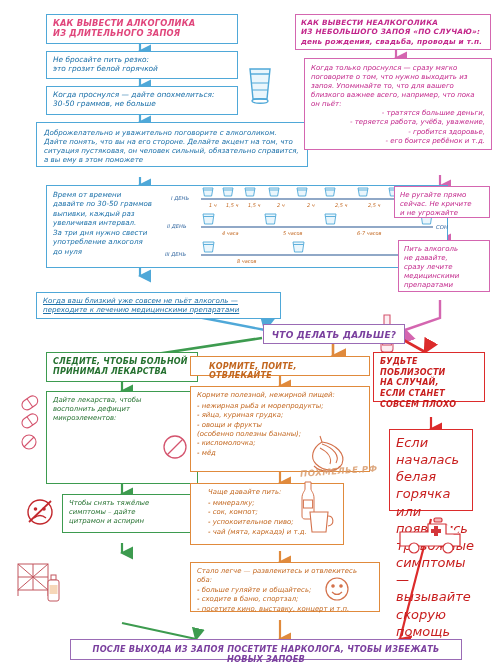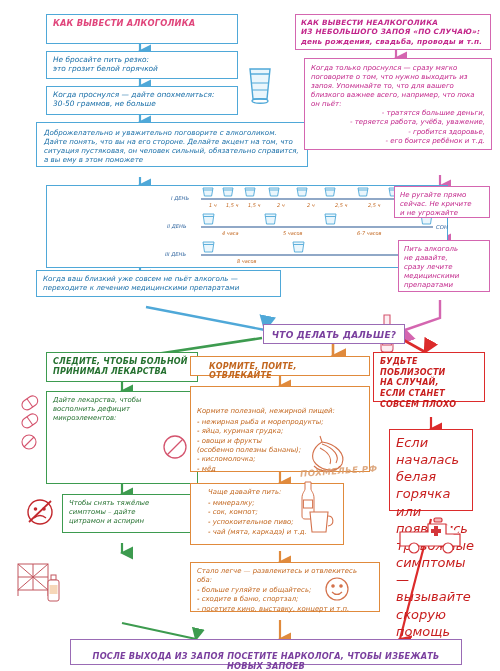--- a/index.html
+++ b/index.html
@@ -91,20 +91,21 @@
     </g>
 
     <g stroke="#dc2b2b" stroke-width="2.2" fill="none">
       <line x1="431" y1="417" x2="431" y2="429" marker-end="url(#ar)"></line>
       <path d="M431,519 L400,639" marker-end="url(#ar)"></path>
     </g>
   </svg>
 
   <div class="box blue-hdr hdr" style="left:46px;top:14px;width:192px;height:30px;font-size:8.3px;padding:4px 6px;border-width:1.5px;">
     <span class="t">КАК ВЫВЕСТИ АЛКОГОЛИКА</span>
+    <span class="t">ИЗ ДЛИТЕЛЬНОГО ЗАПОЯ</span>
   </div>
 
   <div class="box blue body" style="left:46px;top:51px;width:192px;height:28px;font-size:7.4px;padding:4px 6px;white-space:pre-line;">Не бросайте пить резко:
 это грозит белой горячкой</div>
 
   <div class="box blue body" style="left:46px;top:86px;width:192px;height:29px;font-size:7.4px;padding:4px 6px;white-space:pre-line;">Когда проснулся — дайте опохмелиться:
 30-50 граммов, не больше</div>
 
   <svg class="lay" style="left:244px;top:63px;width:32px;height:45px;">
     <g stroke="#4fa8d8" stroke-width="1.4" fill="#eaf6fc">
@@ -112,20 +113,27 @@
       <line x1="6.6" y1="11" x2="25.4" y2="11"></line>
       <line x1="7.4" y1="20" x2="24.6" y2="20" stroke-width="1"></line>
       <line x1="8.2" y1="27" x2="23.8" y2="27" stroke-width="1"></line>
       <ellipse cx="16" cy="38" rx="8" ry="2.2" fill="none"></ellipse>
     </g>
   </svg>
 
   <div class="box blue body" style="left:36px;top:122px;width:272px;height:45px;font-size:7.1px;padding:5px 7px;line-height:1.28;border-width:1.4px;">Доброжелательно и уважительно поговорите с алкоголиком. Дайте понять, что вы на его стороне. Делайте акцент на том, что ситуация пустяковая, он человек сильный, обязательно справится, а вы ему в этом поможете</div>
 
   <div class="box blue" style="left:46px;top:185px;width:402px;height:83px;border-width:1.4px;">
+    <div class="body" style="position:absolute;left:6px;top:4px;width:115px;font-size:7.1px;line-height:1.33;white-space:pre-line;">Время от времени
+давайте по 30-50 граммов
+выпивки, каждый раз
+увеличивая интервал.
+За три дня нужно свести
+употребление алкоголя
+до нуля</div>
 
     <svg style="position:absolute;left:118px;top:2px;width:284px;height:80px;overflow:visible;">
 
       <text x="6" y="12" font-size="5.2" font-style="italic" fill="#3d6fa5" font-family="DejaVu Sans">I ДЕНЬ</text>
       <line x1="36" y1="11" x2="268" y2="11" stroke="#6b8bb5" stroke-width="1.4"></line>
       <text x="271" y="13" font-size="5.4" font-style="italic" fill="#3d6fa5" font-family="DejaVu Sans">СОН</text>
       <g stroke="#4fa8d8" stroke-width="0.9" fill="#eaf6fc">
         <g>
             <path d="M38,0 L48,0 L46.6,8 L39.4,8 Z"></path>
             <line x1="38.4" y1="2" x2="47.6" y2="2"></line>
@@ -213,21 +221,21 @@
             <path d="M128,54 L139,54 L137.5,64 L129.5,64 Z"></path>
             <line x1="128.5" y1="56.5" x2="138.5" y2="56.5"></line>
           </g>
       </g>
       <g fill="#c2661e" font-size="5" font-style="italic" font-family="DejaVu Sans">
         <text x="72" y="75">8 часов</text>
       </g>
     </svg>
   </div>
 
-  <div class="box blue body" style="left:36px;top:270px;width:245px;height:27px;font-size:7.1px;padding:4px 6px;white-space:pre-line;">Когда ваш близкий уже совсем не пьёт алкоголь —
+  <div class="box blue body" style="left:36px;top:292px;width:245px;height:27px;font-size:7.1px;padding:4px 6px;white-space:pre-line;text-decoration:underline;">Когда ваш близкий уже совсем не пьёт алкоголь —
 переходите к лечению медицинскими препаратами</div>
 
   <div class="box pink hdr" style="left:295px;top:14px;width:196px;height:36px;font-size:7.3px;padding:3px 5px;border-width:1.5px;line-height:1.28;">
     <span class="t">КАК ВЫВЕСТИ НЕАЛКОГОЛИКА</span>
     <span class="t">ИЗ НЕБОЛЬШОГО ЗАПОЯ «ПО СЛУЧАЮ»:</span>
     <span class="t" style="font-weight:bold;">день рождения, свадьба, проводы и т.п.</span>
   </div>
 
   <div class="box pink" style="left:304px;top:58px;width:188px;height:92px;padding:5px 6px;border-width:1.4px;">
     <div class="body" style="font-size:7px;line-height:1.27;">Когда только проснулся — сразу мягко поговорите о том, что нужно выходить из запоя. Упоминайте то, что для вашего близкого важнее всего, например, что пока он пьёт:</div>
@@ -317,21 +325,21 @@
   <svg class="lay" style="left:44px;top:572px;width:22px;height:34px;">
     <g stroke="#c2565e" stroke-width="1" fill="#fff">
       <rect x="7" y="3" width="5" height="5"></rect>
       <rect x="4" y="8" width="11" height="21" rx="2"></rect>
       <rect x="5.5" y="13" width="8" height="9" fill="#f6d7b8" stroke="none"></rect>
     </g>
   </svg>
 
   <div class="box orange hdr" style="left:190px;top:356px;width:180px;height:20px;font-size:8px;padding:5px 18px;border-width:1.7px;">КОРМИТЕ, ПОИТЕ, ОТВЛЕКАЙТЕ</div>
 
-  <div class="box orange" style="left:190px;top:386px;width:180px;height:86px;padding:20px 6px;border-width:1.5px;">
+  <div class="box orange" style="left:190px;top:386px;width:180px;height:86px;padding:4px 6px;border-width:1.5px;">
     <div class="body" style="font-size:6.9px;line-height:1.3;">Кормите полезной, нежирной пищей:</div>
     <ul class="ul body" style="font-size:6.9px;line-height:1.35;margin-top:2px;">
       <li>- нежирная рыба и морепродукты;</li>
       <li>- яйца, куриная грудка;</li>
       <li>- овощи и фрукты</li>
       <li>  (особенно полезны бананы);</li>
       <li>- кисломолочка;</li>
       <li>- мёд</li>
     </ul>
   </div>
@@ -408,15 +416,15 @@
     <g stroke="#d4353a" stroke-width="1.2" fill="#fff">
       <path d="M6,30 L6,16 L34,16 L34,8 L52,8 L60,18 L66,18 L66,30 Z"></path>
       <path d="M52,8 L52,18 L66,18"></path>
       <circle cx="20" cy="32" r="5"></circle>
         <circle cx="54" cy="32" r="5"></circle>
       <path d="M40,10 L44,10 L44,13 L47,13 L47,17 L44,17 L44,20 L40,20 L40,17 L37,17 L37,13 L40,13 Z" fill="#d4353a" stroke="none"></path>
       <rect x="40" y="2" width="8" height="4" rx="1.6" fill="#f5b8ba"></rect>
     </g>
   </svg>
 
-  <div class="box purple hdr" style="left:70px;top:639px;width:392px;height:21px;font-size:8.2px;padding:12px 6px;border-width:1.6px;text-align:center;">ПОСЛЕ ВЫХОДА ИЗ ЗАПОЯ ПОСЕТИТЕ НАРКОЛОГА, ЧТОБЫ ИЗБЕЖАТЬ НОВЫХ ЗАПОЕВ</div>
+  <div class="box purple hdr" style="left:70px;top:639px;width:392px;height:21px;font-size:8.2px;padding:5px 6px;border-width:1.6px;text-align:center;">ПОСЛЕ ВЫХОДА ИЗ ЗАПОЯ ПОСЕТИТЕ НАРКОЛОГА, ЧТОБЫ ИЗБЕЖАТЬ НОВЫХ ЗАПОЕВ</div>
 
 </div>
 
 </body></html>

